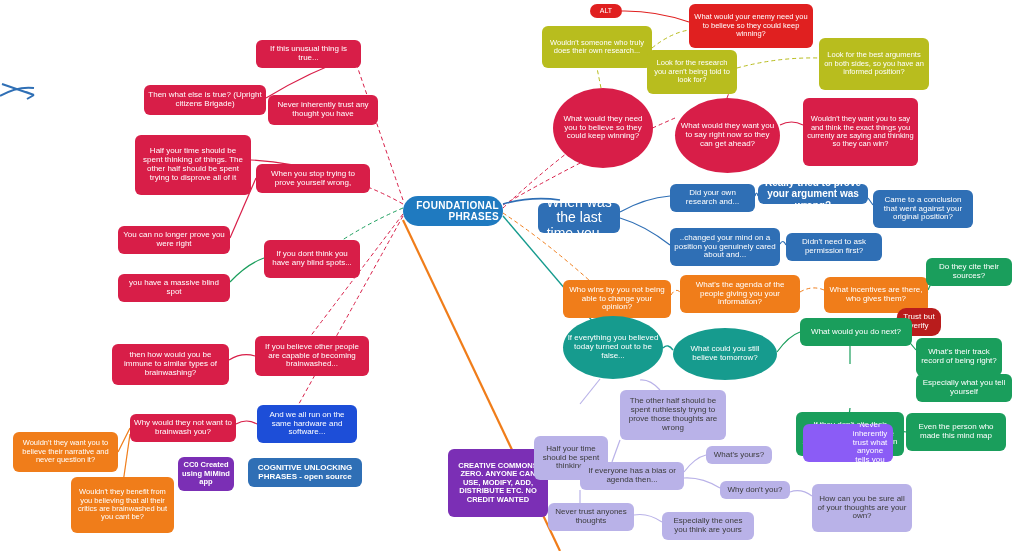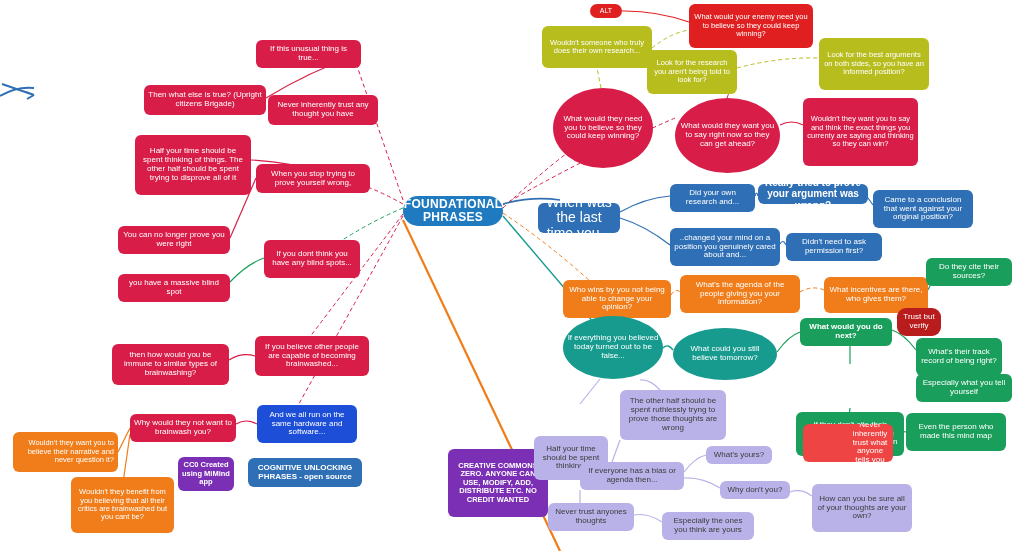--- a/index.html
+++ b/index.html
@@ -99,62 +99,62 @@
       <path d="M 684 472 Q 695 457.5 706 455" stroke="#b9b2e8" stroke-width="1.2" fill="none"></path>
       <path d="M 684 478 Q 702 477 720 488" stroke="#b9b2e8" stroke-width="1.2" fill="none"></path>
       <path d="M 790 492 Q 801 488 812 496" stroke="#b9b2e8" stroke-width="1.2" fill="none"></path>
       <path d="M 634 515 Q 648 512.5 662 522" stroke="#b9b2e8" stroke-width="1.2" fill="none"></path>
       <path d="M 580 490 Q 580 496.5 580 503" stroke="#b9b2e8" stroke-width="1.2" fill="none"></path>
       <path d="M 403 220 Q 481.5 385.5 560 551" stroke="#f07d1a" stroke-width="2.2" fill="none"></path>
       <path d="M 0 96 Q 17 86 34 88" stroke="#2f6fb5" stroke-width="2" fill="none"></path>
       <path d="M 2 84 L 34 95 L 26 92 M 34 95 L 27 99" stroke="#2f6fb5" stroke-width="2" fill="none"></path>
     </svg>
   <div id="nodes">
-      <div class="node central" style="left: 403px; top: 196px; width: 100px; height: 30px; background: rgb(31, 122, 192); color: rgb(255, 255, 255); font-size: 12px;">FOUNDATIONAL PHRASES</div>
+      <div class="node central" style="left: 403px; top: 196px; width: 100px; height: 30px; background: rgb(31, 122, 192); color: rgb(255, 255, 255); font-size: 10px; text-align: right;">FOUNDATIONAL PHRASES</div>
       <div class="node pill" style="left: 590px; top: 4px; width: 32px; height: 14px; background: rgb(224, 32, 32); color: rgb(255, 255, 255); font-size: 7px;">ALT</div>
       <div class="node rounded" style="left: 689px; top: 4px; width: 124px; height: 44px; background: rgb(224, 32, 32); color: rgb(255, 255, 255); font-size: 7.5px;">What would your enemy need you to believe so they could keep winning?</div>
       <div class="node rounded" style="left: 819px; top: 38px; width: 110px; height: 52px; background: rgb(184, 189, 30); color: rgb(255, 255, 255); font-size: 7.5px;">Look for the best arguments on both sides, so you have an informed position?</div>
       <div class="node rounded" style="left: 542px; top: 26px; width: 110px; height: 42px; background: rgb(184, 189, 30); color: rgb(255, 255, 255); font-size: 7.5px;">Wouldn't someone who truly does their own research...</div>
       <div class="node rounded" style="left: 647px; top: 50px; width: 90px; height: 44px; background: rgb(184, 189, 30); color: rgb(255, 255, 255); font-size: 7.5px;">Look for the research you aren't being told to look for?</div>
       <div class="node" style="left: 553px; top: 88px; width: 100px; height: 80px; background: rgb(216, 30, 72); color: rgb(255, 255, 255); font-size: 8px; border-radius: 50%;">What would they need you to believe so they could keep winning?</div>
       <div class="node" style="left: 675px; top: 98px; width: 105px; height: 75px; background: rgb(216, 30, 72); color: rgb(255, 255, 255); font-size: 8px; border-radius: 50%;">What would they want you to say right now so they can get ahead?</div>
       <div class="node rounded" style="left: 803px; top: 98px; width: 115px; height: 68px; background: rgb(216, 30, 72); color: rgb(255, 255, 255); font-size: 7.5px;">Wouldn't they want you to say and think the exact things you currenty are saying and thinking so they can win?</div>
       <div class="node rounded" style="left: 256px; top: 40px; width: 105px; height: 28px; background: rgb(216, 30, 72); color: rgb(255, 255, 255); font-size: 8px;">If this unusual thing is true...</div>
       <div class="node rounded" style="left: 144px; top: 85px; width: 122px; height: 30px; background: rgb(216, 30, 72); color: rgb(255, 255, 255); font-size: 8px;">Then what else is true? (Upright citizens Brigade)</div>
       <div class="node rounded" style="left: 268px; top: 95px; width: 110px; height: 30px; background: rgb(216, 30, 72); color: rgb(255, 255, 255); font-size: 8px;">Never inherently trust any thought you have</div>
       <div class="node rounded" style="left: 135px; top: 135px; width: 116px; height: 60px; background: rgb(216, 30, 72); color: rgb(255, 255, 255); font-size: 8px;">Half your time should be spent thinking of things. The other half should be spent trying to disprove all of it</div>
       <div class="node rounded" style="left: 256px; top: 164px; width: 114px; height: 29px; background: rgb(216, 30, 72); color: rgb(255, 255, 255); font-size: 8px;">When you stop trying to prove yourself wrong,</div>
       <div class="node rounded" style="left: 118px; top: 226px; width: 112px; height: 28px; background: rgb(216, 30, 72); color: rgb(255, 255, 255); font-size: 8px;">You can no longer prove you were right</div>
       <div class="node rounded" style="left: 264px; top: 240px; width: 96px; height: 38px; background: rgb(216, 30, 72); color: rgb(255, 255, 255); font-size: 8px;">If you dont think you have any blind spots...</div>
       <div class="node rounded" style="left: 118px; top: 274px; width: 112px; height: 28px; background: rgb(216, 30, 72); color: rgb(255, 255, 255); font-size: 8px;">you have a massive blind spot</div>
       <div class="node rounded" style="left: 112px; top: 344px; width: 117px; height: 41px; background: rgb(216, 30, 72); color: rgb(255, 255, 255); font-size: 8px;">then how would you be immune to similar types of brainwashing?</div>
       <div class="node rounded" style="left: 255px; top: 336px; width: 114px; height: 40px; background: rgb(216, 30, 72); color: rgb(255, 255, 255); font-size: 8px;">If you believe other people are capable of becoming brainwashed...</div>
       <div class="node rounded" style="left: 130px; top: 414px; width: 106px; height: 28px; background: rgb(216, 30, 72); color: rgb(255, 255, 255); font-size: 8px;">Why would they not want to brainwash you?</div>
       <div class="node rounded" style="left: 257px; top: 405px; width: 100px; height: 38px; background: #1d4ed8; color: rgb(255, 255, 255); font-size: 8px;">And we all run on the same hardware and software...</div>
-      <div class="node rounded" style="left: 13px; top: 432px; width: 105px; height: 40px; background: rgb(240, 125, 26); color: rgb(255, 255, 255); font-size: 7.5px; text-align: right;">Wouldn't they want you to believe their narrative and never question it?</div>
+      <div class="node rounded" style="left: 13px; top: 432px; width: 105px; height: 40px; background: rgb(240, 125, 26); color: rgb(255, 255, 255); font-size: 7.5px;">Wouldn't they want you to believe their narrative and never question it?</div>
       <div class="node rounded" style="left: 71px; top: 477px; width: 103px; height: 56px; background: rgb(240, 125, 26); color: rgb(255, 255, 255); font-size: 7.5px;">Wouldn't they benefit from you believing that all their critics are brainwashed but you cant be?</div>
       <div class="node rounded" style="left: 178px; top: 457px; width: 56px; height: 34px; background: rgb(123, 47, 181); color: rgb(255, 255, 255); font-size: 7.5px; font-weight: bold;">CC0 Created using MiMind app</div>
       <div class="node rounded" style="left: 248px; top: 458px; width: 114px; height: 29px; background: rgb(47, 111, 181); color: rgb(255, 255, 255); font-size: 8px; font-weight: bold;">COGNITIVE UNLOCKING PHRASES - open source</div>
       <div class="node rounded" style="left: 448px; top: 449px; width: 100px; height: 68px; background: rgb(123, 47, 181); color: rgb(255, 255, 255); font-size: 7.5px; font-weight: bold;">CREATIVE COMMONS ZERO. ANYONE CAN USE, MODIFY, ADD, DISTRIBUTE ETC. NO CREDIT WANTED</div>
       <div class="node rounded" style="left: 538px; top: 203px; width: 82px; height: 30px; background: rgb(47, 111, 181); color: rgb(255, 255, 255); font-size: 14px;">When was the last time you ..</div>
       <div class="node rounded" style="left: 670px; top: 184px; width: 85px; height: 28px; background: rgb(47, 111, 181); color: rgb(255, 255, 255); font-size: 8px;">Did your own research and...</div>
       <div class="node rounded" style="left: 758px; top: 184px; width: 110px; height: 20px; background: rgb(47, 111, 181); color: rgb(255, 255, 255); font-size: 10px; font-weight: bold;">Really tried to prove your argument was wrong?</div>
       <div class="node rounded" style="left: 873px; top: 190px; width: 100px; height: 38px; background: rgb(47, 111, 181); color: rgb(255, 255, 255); font-size: 8px;">Came to a conclusion that went against your original position?</div>
       <div class="node rounded" style="left: 670px; top: 228px; width: 110px; height: 38px; background: rgb(47, 111, 181); color: rgb(255, 255, 255); font-size: 8px;">..changed your mind on a position you genuinely cared about and...</div>
       <div class="node rounded" style="left: 786px; top: 233px; width: 96px; height: 28px; background: rgb(47, 111, 181); color: rgb(255, 255, 255); font-size: 8px;">Didn't need to ask permission first?</div>
       <div class="node rounded" style="left: 563px; top: 280px; width: 108px; height: 38px; background: rgb(240, 125, 26); color: rgb(255, 255, 255); font-size: 8px;">Who wins by you not being able to change your opinion?</div>
       <div class="node rounded" style="left: 680px; top: 275px; width: 120px; height: 38px; background: rgb(240, 125, 26); color: rgb(255, 255, 255); font-size: 8px;">What's the agenda of the people giving you your information?</div>
       <div class="node rounded" style="left: 824px; top: 277px; width: 104px; height: 36px; background: rgb(240, 125, 26); color: rgb(255, 255, 255); font-size: 8px;">What incentives are there, who gives them?</div>
       <div class="node rounded" style="left: 926px; top: 258px; width: 86px; height: 28px; background: rgb(26, 158, 92); color: rgb(255, 255, 255); font-size: 8px;">Do they cite their sources?</div>
       <div class="node rounded" style="left: 897px; top: 308px; width: 44px; height: 28px; background: #b91c1c; color: rgb(255, 255, 255); font-size: 8px; border-radius: 9px;">Trust but verify</div>
-      <div class="node rounded" style="left: 800px; top: 318px; width: 92px; height: 28px; background: rgb(26, 158, 92); color: rgb(255, 255, 255); font-size: 8px; font-weight: bold;">What would you do next?</div>
+      <div class="node rounded" style="left: 800px; top: 318px; width: 112px; height: 28px; background: rgb(26, 158, 92); color: rgb(255, 255, 255); font-size: 8px;">What would you do next?</div>
       <div class="node rounded" style="left: 916px; top: 338px; width: 86px; height: 38px; background: rgb(26, 158, 92); color: rgb(255, 255, 255); font-size: 8px;">What's their track record of being right?</div>
       <div class="node rounded" style="left: 916px; top: 374px; width: 96px; height: 28px; background: rgb(26, 158, 92); color: rgb(255, 255, 255); font-size: 8px;">Especially what you tell yourself</div>
       <div class="node rounded" style="left: 796px; top: 364px; width: 108px; height: 44px; background: rgb(26, 158, 92); color: rgb(255, 255, 255); font-size: 8px; margin-top: 48px;">If they don't cite their sources, maybe be more skeptical of the information</div>
-      <div class="node rounded" style="left: 803px; top: 424px; width: 90px; height: 38px; background: #ef4444; color: rgb(255, 255, 255); font-size: 8px; padding-left: 48px;">Never inherently trust what anyone tells you</div>
+      <div class="node rounded" style="left: 803px; top: 424px; width: 90px; height: 38px; background: #8b5cf6; color: rgb(255, 255, 255); font-size: 8px; padding-left: 48px;">Never inherently trust what anyone tells you</div>
       <div class="node rounded" style="left: 906px; top: 413px; width: 100px; height: 38px; background: rgb(26, 158, 92); color: rgb(255, 255, 255); font-size: 8px;">Even the person who made this mind map</div>
       <div class="node" style="left: 563px; top: 316px; width: 100px; height: 63px; background: rgb(22, 155, 142); color: rgb(255, 255, 255); font-size: 8px; border-radius: 50%;">If everything you believed today turned out to be false...</div>
       <div class="node" style="left: 673px; top: 328px; width: 104px; height: 52px; background: rgb(22, 155, 142); color: rgb(255, 255, 255); font-size: 8px; border-radius: 50%;">What could you still believe tomorrow?</div>
       <div class="node rounded" style="left: 534px; top: 404px; width: 74px; height: 44px; background: rgb(185, 178, 232); color: rgb(59, 59, 59); font-size: 8px; margin-top: 32px;">Half your time should be spent thinking.</div>
       <div class="node rounded" style="left: 620px; top: 390px; width: 106px; height: 50px; background: rgb(185, 178, 232); color: rgb(59, 59, 59); font-size: 8px;">The other half should be spent ruthlessly tryng to prove those thoughts are wrong</div>
       <div class="node rounded" style="left: 580px; top: 462px; width: 104px; height: 28px; background: rgb(185, 178, 232); color: rgb(59, 59, 59); font-size: 8px;">If everyone has a bias or agenda then...</div>
       <div class="node rounded" style="left: 706px; top: 446px; width: 66px; height: 18px; background: rgb(185, 178, 232); color: rgb(59, 59, 59); font-size: 8px;">What's yours?</div>
       <div class="node rounded" style="left: 720px; top: 481px; width: 70px; height: 18px; background: rgb(185, 178, 232); color: rgb(59, 59, 59); font-size: 8px;">Why don't you?</div>
       <div class="node rounded" style="left: 812px; top: 484px; width: 100px; height: 48px; background: rgb(185, 178, 232); color: rgb(59, 59, 59); font-size: 8px;">How can you be sure all of your thoughts are your own?</div>
       <div class="node rounded" style="left: 548px; top: 503px; width: 86px; height: 28px; background: rgb(185, 178, 232); color: rgb(59, 59, 59); font-size: 8px;">Never trust anyones thoughts</div>

